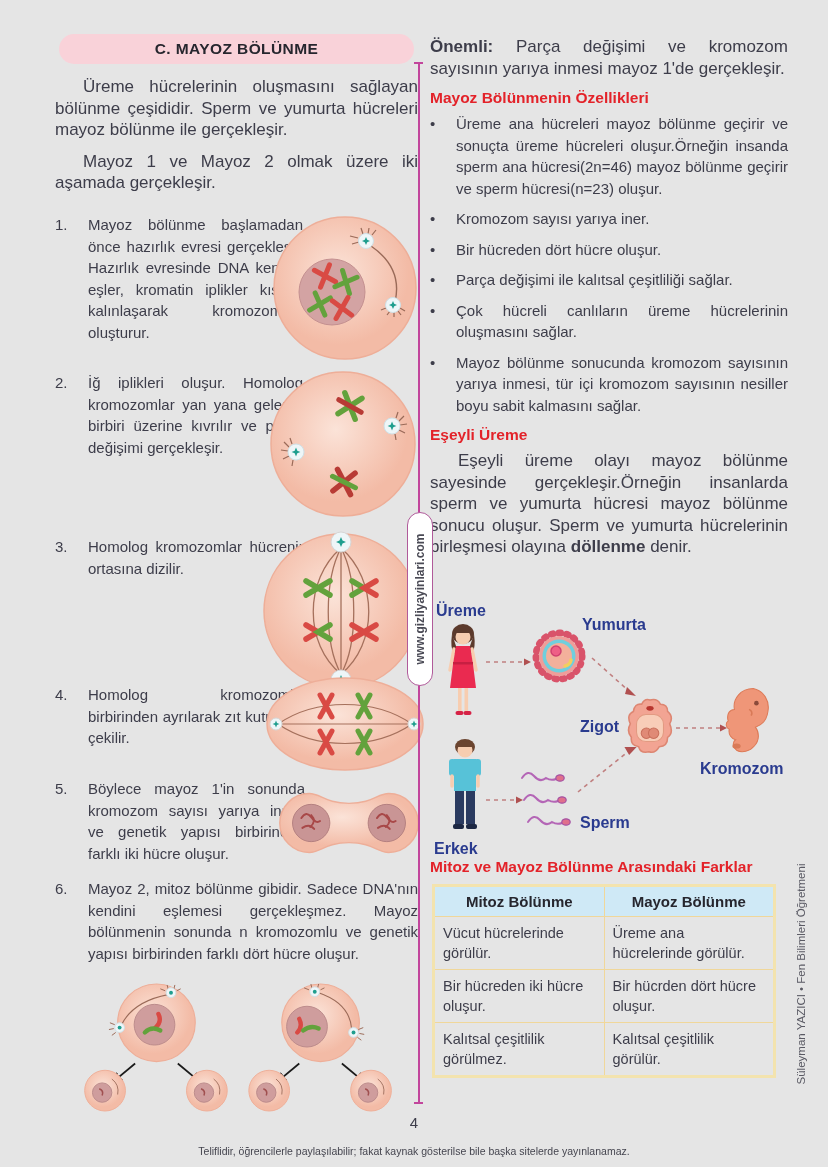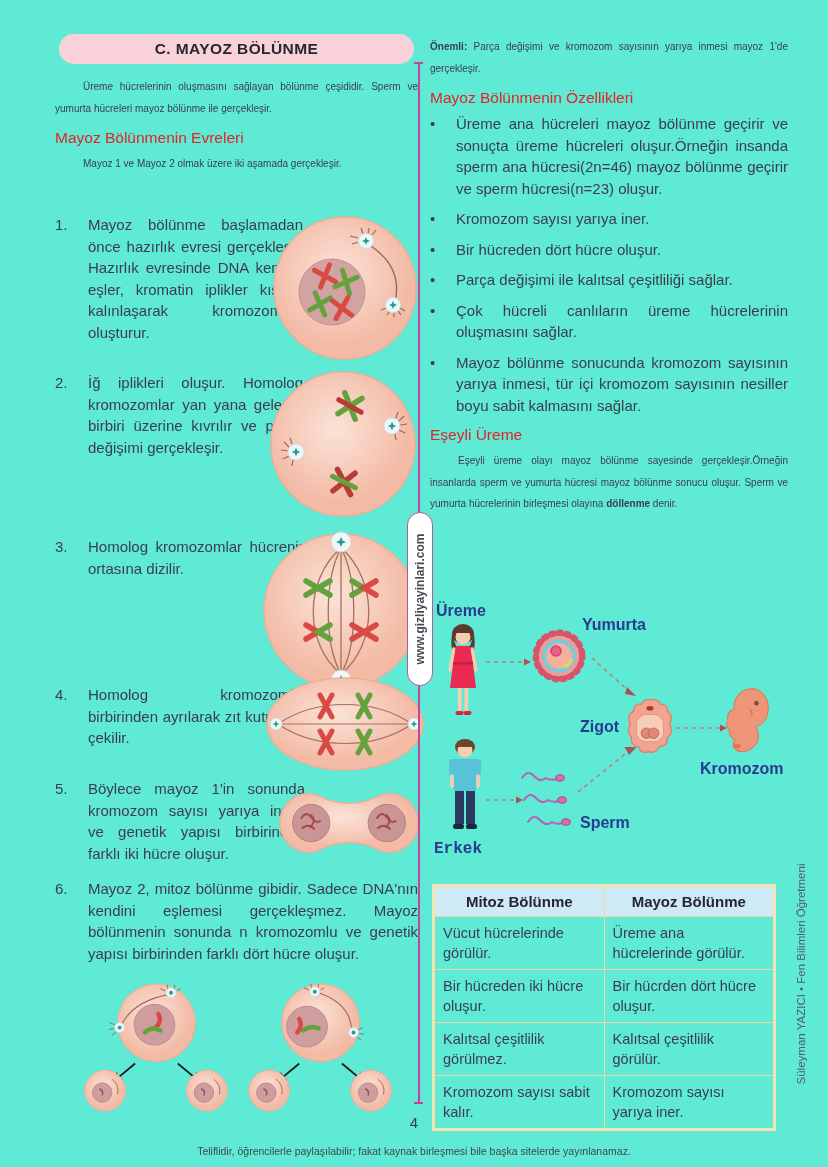--- a/index.html
+++ b/index.html
@@ -1,20 +1,20 @@
 <!DOCTYPE html>
 <html><head>
 <meta charset="utf-8">
 <style>
   html,body{margin:0;padding:0;background:#fff;}
-  .page{position:relative;width:828px;height:1167px;background:#5eead4;
+  .page{position:relative;width:828px;height:1167px;background:#e5e5e5;
         font-family:"Liberation Sans",sans-serif;color:#3d3d4a;overflow:hidden;}
-  .para{font-size:10px;line-height:21.5px;text-align:justify;margin:0 0 10px 0;}
+  .para{font-size:17px;line-height:21.5px;text-align:justify;margin:0 0 10px 0;}
   .indent{ text-indent:28px;}
-  .red-h{color:#e32229;font-weight:normal;font-size:15.5px;margin:10px 0 6px 0;}
+  .red-h{color:#e32229;font-weight:bold;font-size:15.5px;margin:10px 0 6px 0;}
   .title-pill{background:#f9d2d9;border-radius:15px;text-align:center;
               font-weight:bold;font-size:15.5px;color:#26262e;padding:6px 0;
               letter-spacing:.4px;margin:0 4px 12px 4px;}
   .left-col{position:absolute;left:55px;top:34px;width:363px;}
   .right-col{position:absolute;left:430px;top:36px;width:358px;}
   .step{position:absolute;display:flex;}
   .step-num{width:33px;flex:0 0 33px;font-size:15px;line-height:21.5px;}
   .step-text{font-size:15px;line-height:21.5px;text-align:justify;}
   .bullet-row{display:flex;margin:0 0 9px 0;}
   .bullet-dot{width:26px;flex:0 0 26px;font-size:15px;line-height:21.5px;}
@@ -41,21 +41,20 @@
   .bold{font-weight:bold;}
 </style>
 </head>
 <body>
 
 <div class="page">
 
   <div class="left-col">
     <div class="title-pill">C. MAYOZ BÖLÜNME</div>
     <p class="para indent">Üreme hücrelerinin oluşmasını sağlayan bölünme çeşididir. Sperm ve yumurta hücreleri mayoz bölünme ile gerçekleşir.</p>
-    <div class="red-h">Mayoz Bölünmenin Evreleri</div>
     <p class="para indent">Mayoz 1 ve Mayoz 2 olmak üzere iki aşamada gerçekleşir.</p>
   </div>
 
   <div class="step" style="left:55px;top:214px;width:248px;">
     <div class="step-num">1.</div>
     <div class="step-text">Mayoz bölünme başlamadan önce hazırlık evresi gerçekleşir. Hazırlık evresinde DNA kendini eşler, kromatin iplikler kısalıp kalınlaşarak kromozomları oluşturur.</div>
   </div>
   <div class="step" style="left:55px;top:372px;width:248px;">
     <div class="step-num">2.</div>
     <div class="step-text">İğ iplikleri oluşur. Homolog kromozomlar yan yana gelerek birbiri üzerine kıvrılır ve parça değişimi gerçekleşir.</div>
@@ -351,21 +350,21 @@
     </div>
     <div class="red-h">Eşeyli Üreme</div>
     <p class="para indent"><span>Eşeyli üreme olayı mayoz bölünme sayesinde gerçekleşir.Örneğin insanlarda sperm ve yumurta hücresi mayoz bölünme sonucu oluşur. Sperm ve yumurta hücrelerinin birleşmesi olayına </span><span class="bold">döllenme</span><span> denir.</span></p>
   </div>
 
   <div style="position:absolute;left:428px;top:600px;width:400px;height:262px;">
     <div class="nav-label" style="left:8px;top:2px;">Üreme</div>
     <div class="nav-label" style="left:154px;top:16px;">Yumurta</div>
     <div class="nav-label" style="left:152px;top:118px;">Zigot</div>
     <div class="nav-label" style="left:272px;top:160px;">Kromozom</div>
-    <div class="nav-label" style="left:6px;top:240px;font-family:Liberation Mono, monospace;">Erkek</div>
+    <div class="nav-label" style="left:6px;top:240px;">Erkek</div>
     <div class="nav-label" style="left:152px;top:214px;">Sperm</div>
 
     <svg style="position:absolute;left:10px;top:22px;" width="50" height="108" viewBox="0 0 50 108">
       <ellipse cx="25" cy="12" rx="11" ry="10" fill="#5c3a2c"></ellipse>
       <path d="M14,12 q-2,14 2,20 l4,-2 Z M36,12 q2,14 -2,20 l-4,-2 Z" fill="#5c3a2c"></path>
       <circle cx="25" cy="15" r="7.5" fill="#f7cdb0"></circle>
       <path d="M17,11 a8,7 0 0 1 16,0 Z" fill="#5c3a2c"></path>
       <path d="M16,27 L12,48" stroke="#f7cdb0" stroke-width="3.5" stroke-linecap="round"></path>
       <path d="M34,27 L38,48" stroke="#f7cdb0" stroke-width="3.5" stroke-linecap="round"></path>
       <path d="M18,24 L32,24 L35,42 L38,66 L12,66 L15,42 Z" fill="#ea2a50"></path>
@@ -437,48 +436,45 @@
       <g fill="#b05050">
         <path d="M96,58.5 L103,62 L96,65.5 Z"></path>
         <path d="M199,87 L208,96 L197,94 Z"></path>
         <path d="M292,124.5 L299,128 L292,131.5 Z"></path>
         <path d="M88,196.5 L95,200 L88,203.5 Z"></path>
         <path d="M202,155 L208,146 L196,148 Z" transform="rotate(10 202 150)"></path>
       </g>
     </svg>
   </div>
 
+  <div class="red-h" style="position:absolute;left:430px;top:858px;margin:0;">Mitoz ve Mayoz Bölünme Arasındaki Farklar</div>
   <table class="cmp-table" style="position:absolute;left:432px;top:884px;">
     <thead>
       <tr>
         <th style="width:50%;">Mitoz Bölünme</th>
         <th style="width:50%;">Mayoz Bölünme</th>
       </tr>
     </thead>
     <tbody>
       <tr>
         <td>Vücut hücrelerinde görülür.</td>
         <td>Üreme ana hücrelerinde görülür.</td>
       </tr>
       <tr>
         <td>Bir hücreden iki hücre oluşur.</td>
         <td>Bir hücrden dört hücre oluşur.</td>
       </tr>
       <tr>
         <td>Kalıtsal çeşitlilik görülmez.</td>
         <td>Kalıtsal çeşitlilik görülür.</td>
       </tr>
-      <tr>
-        <td>Kromozom sayısı sabit kalır.</td>
-        <td>Kromozom sayısı yarıya iner.</td>
-      </tr>
     </tbody>
   </table>
 
   <div class="divider"></div>
   <div class="divider-tick" style="top:62px;"></div>
   <div class="divider-tick" style="top:1102px;"></div>
   <div class="vert-pill">www.gizliyayinlari.com</div>
   <div class="vert-credit">Süleyman YAZICI • Fen Bilimleri Öğretmeni</div>
   <div class="page-num">4</div>
-  <div class="footer">Teliflidir, öğrencilerle paylaşılabilir; fakat kaynak birleşmesi bile başka sitelerde yayınlanamaz.</div>
+  <div class="footer">Teliflidir, öğrencilerle paylaşılabilir; fakat kaynak gösterilse bile başka sitelerde yayınlanamaz.</div>
 
 </div>
 
 </body></html>

